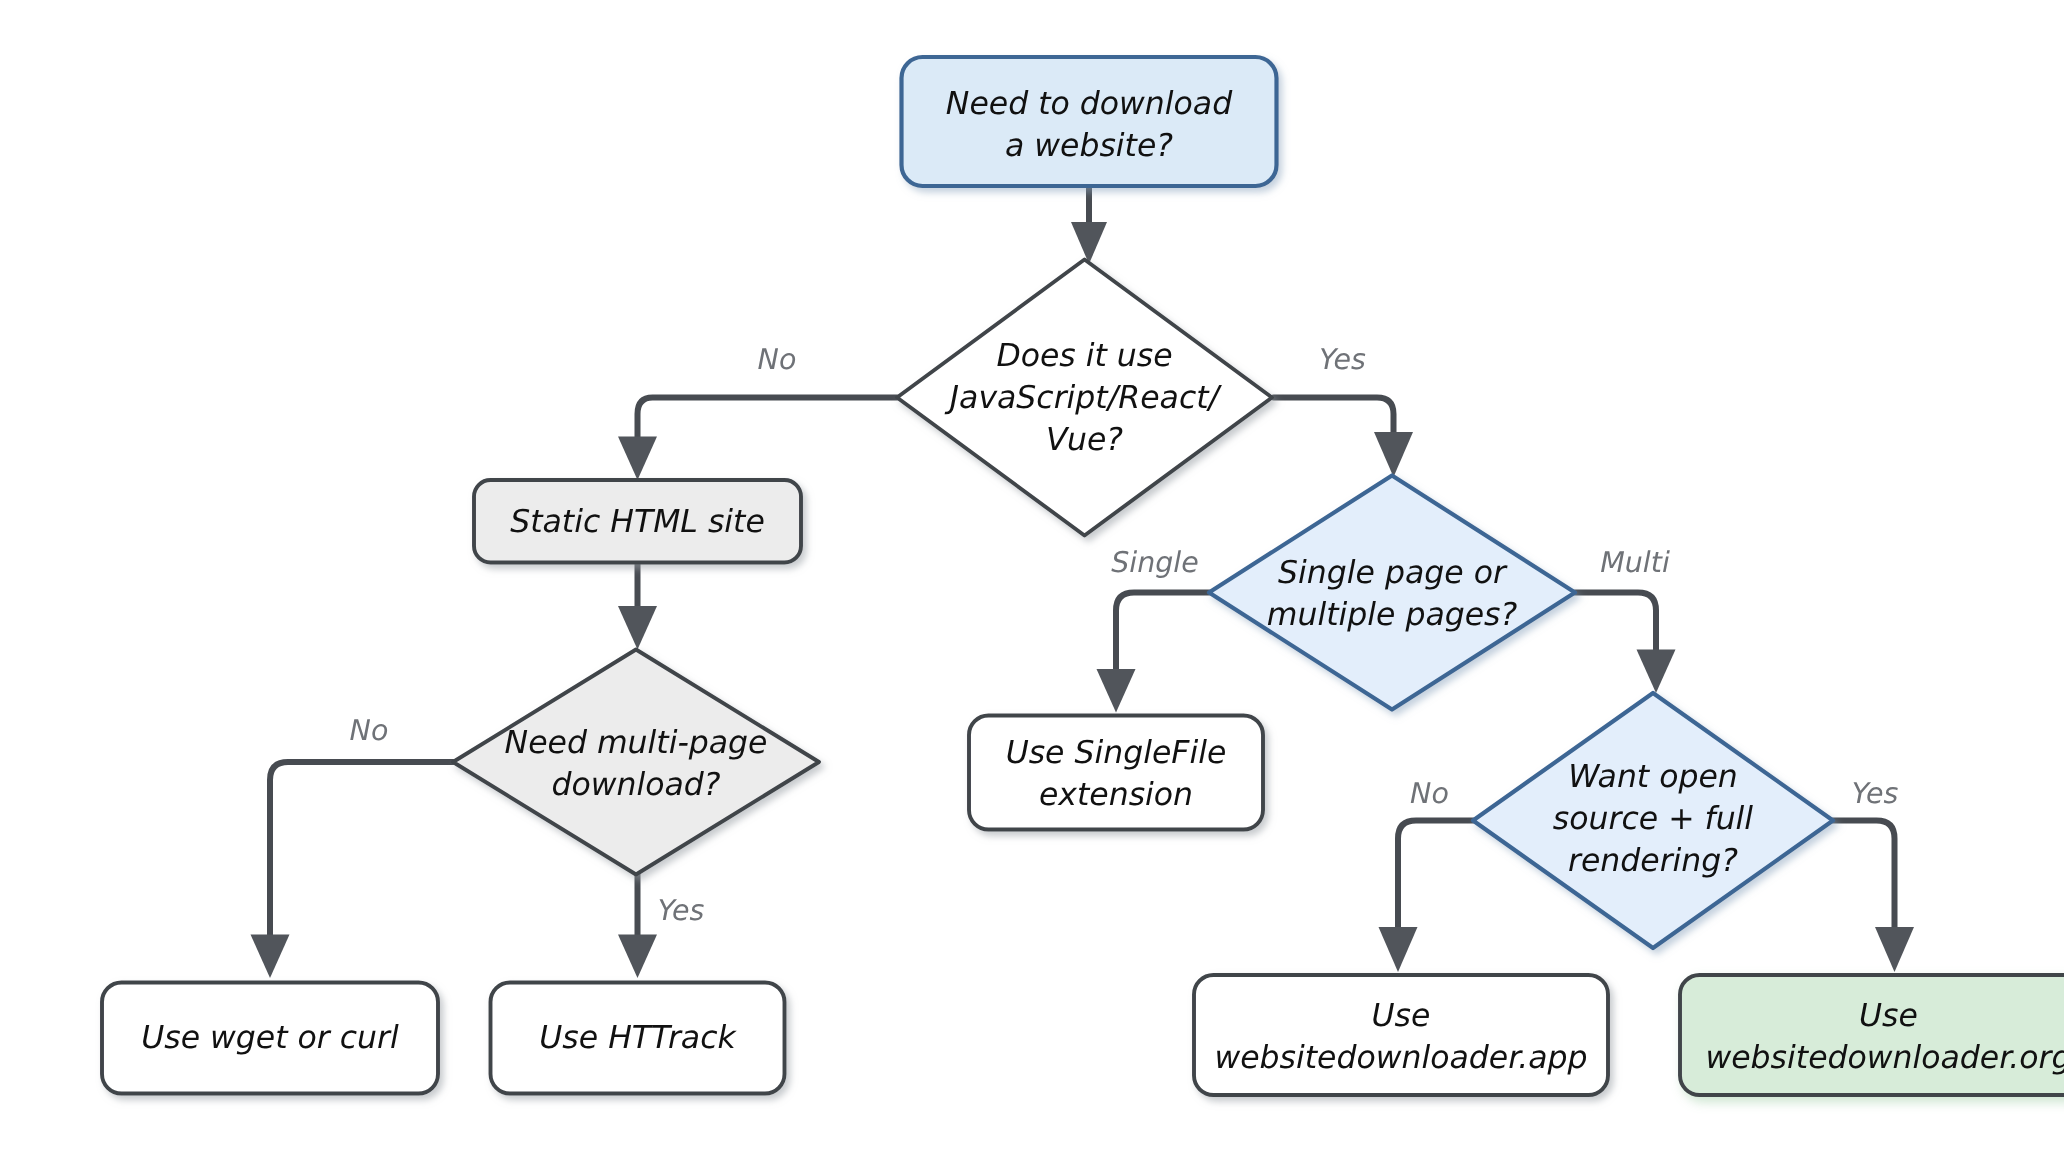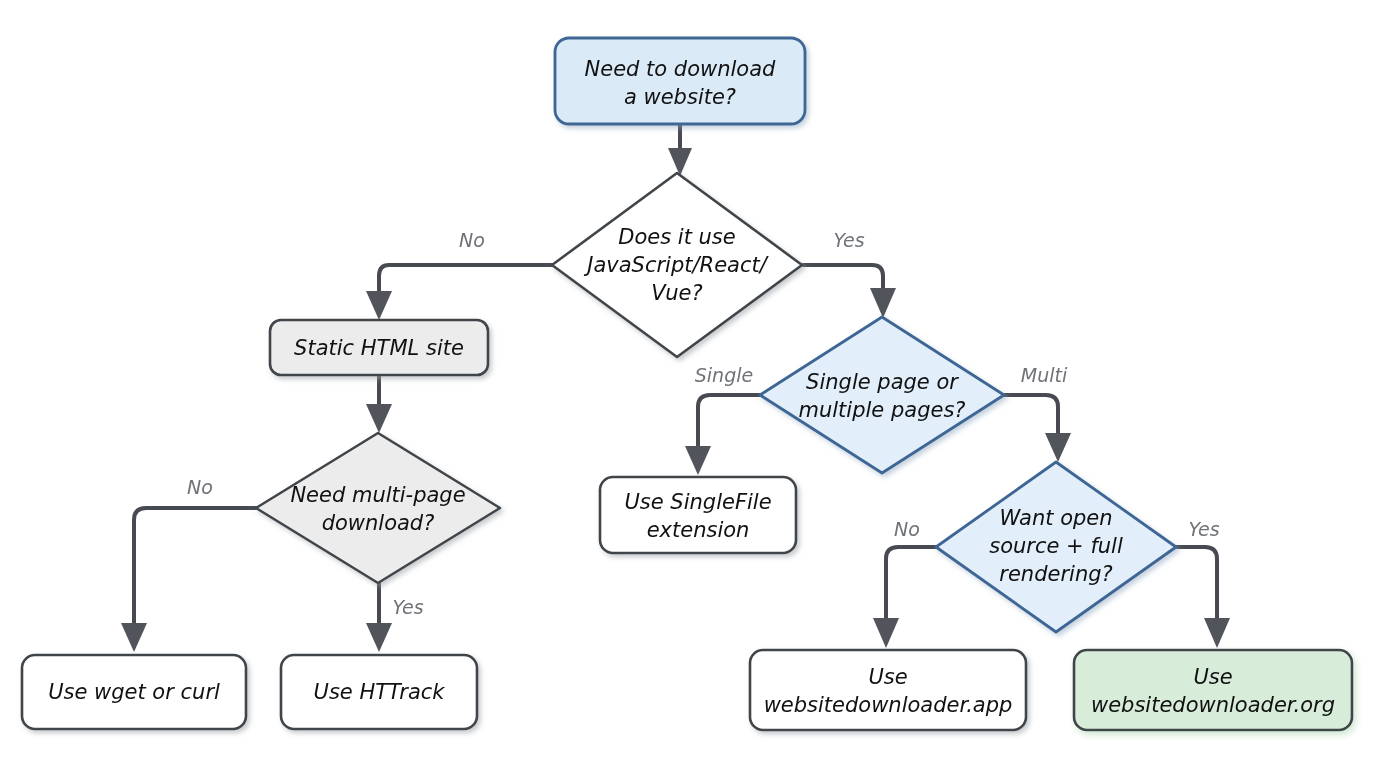--- a/index.html
+++ b/index.html
@@ -11,20 +11,21 @@
     width: 1376px;
     height: 768px;
     overflow: hidden;
     font-family: "DejaVu Sans", sans-serif;
   }
   #canvas {
     position: relative;
     width: 1164px;
     height: 768px;
     background: #ffffff;
+    margin-left: 46px;
   }
   svg#flow {
     display: block;
     width: 1376px;
     height: 768px;
   }
   .node-text {
     font-family: "DejaVu Sans", sans-serif;
     font-style: italic;
     font-size: 21px;

